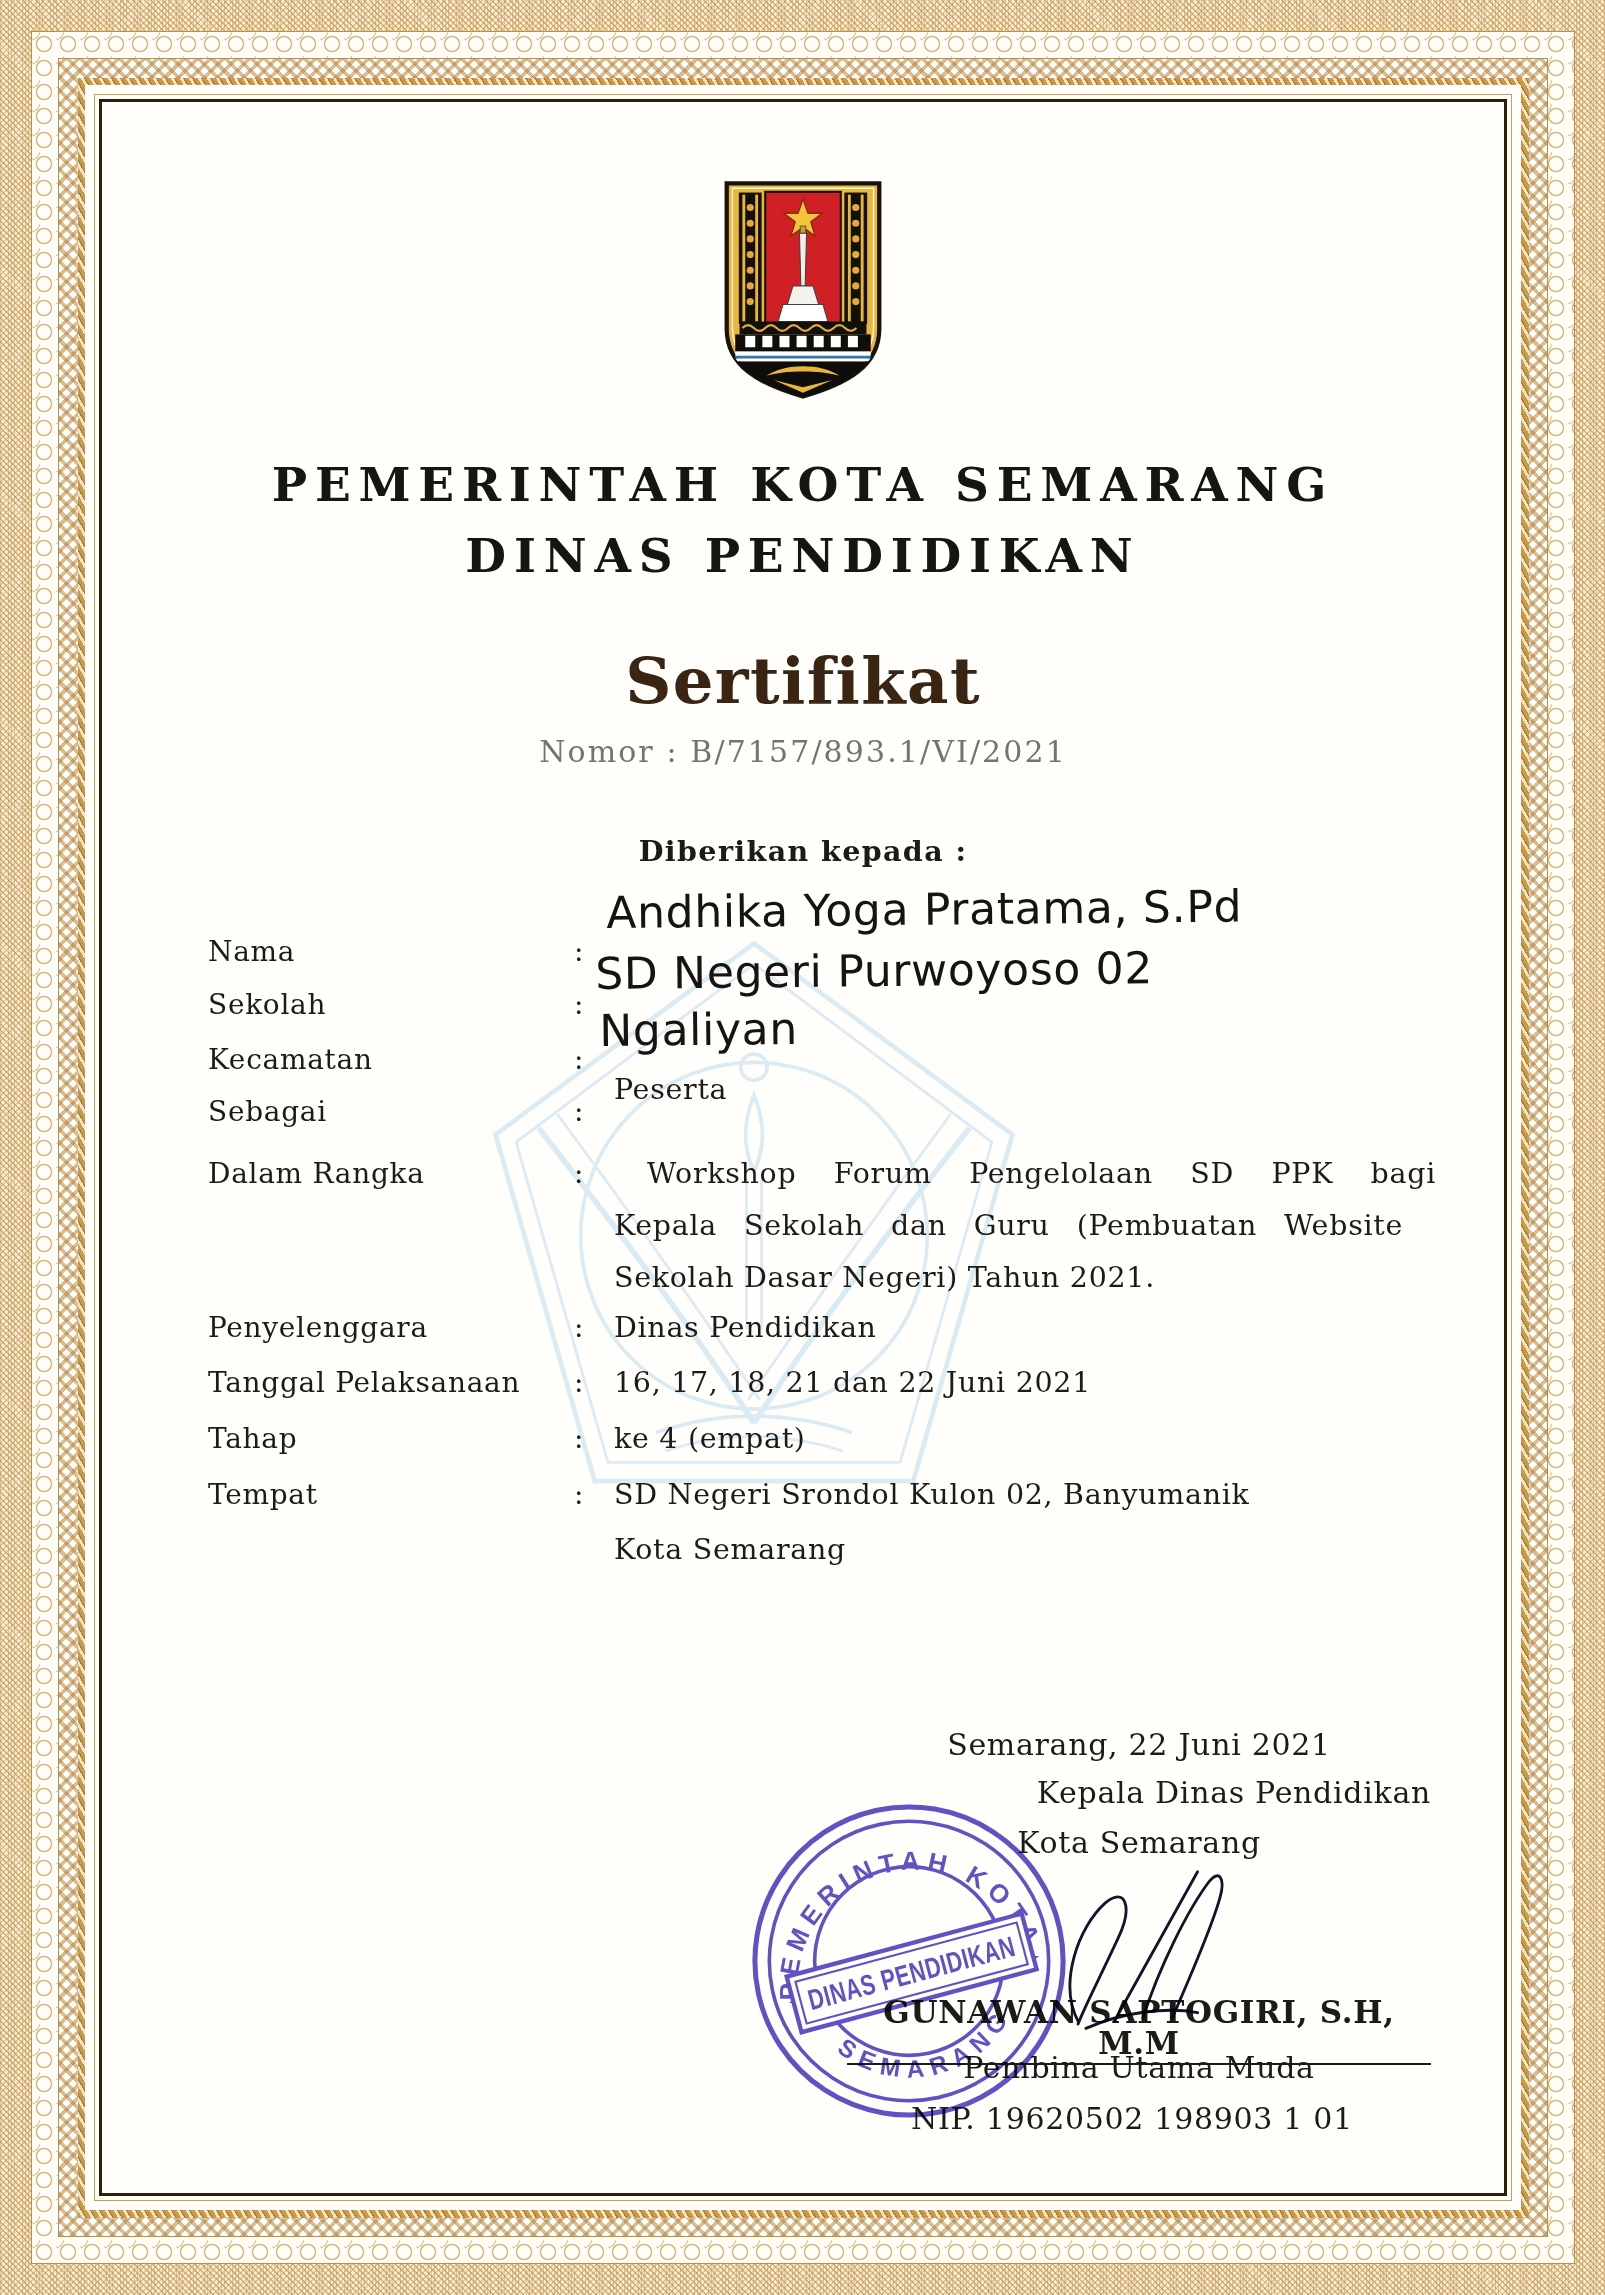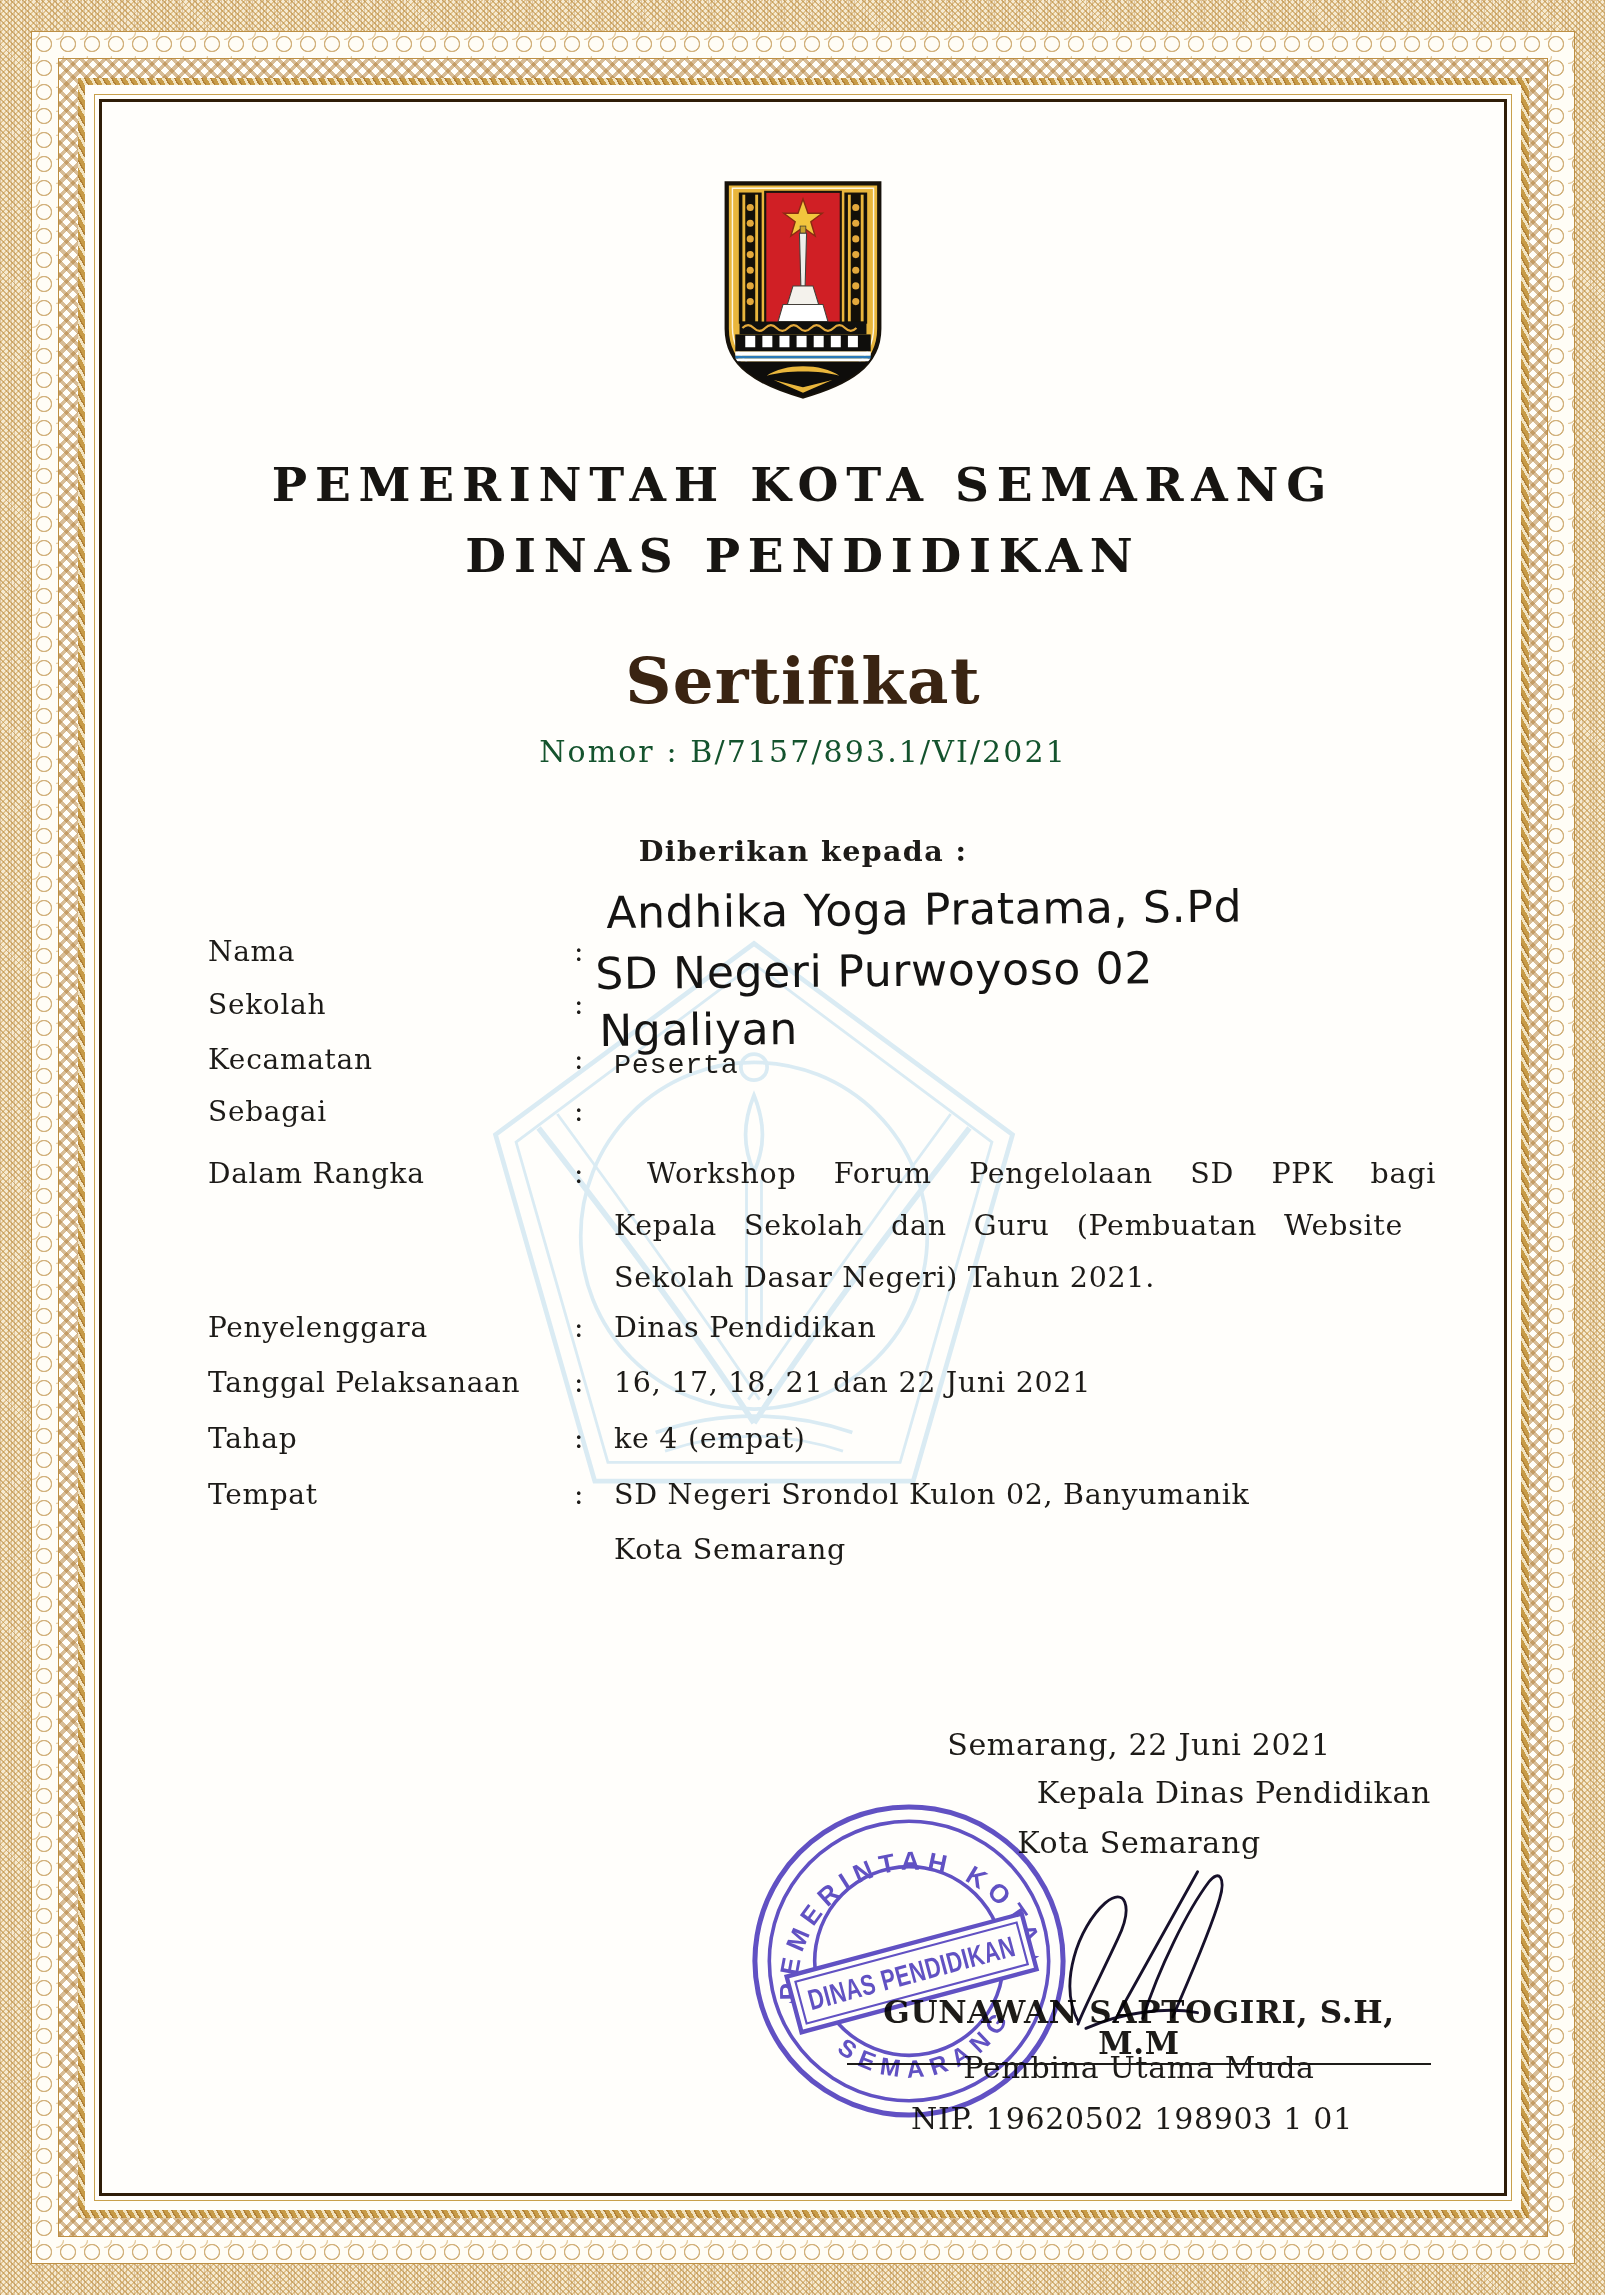--- a/index.html
+++ b/index.html
@@ -29,21 +29,21 @@
   .b6{border:1.4px solid #c8a04c;padding:4.3px;}
   .b7{border:3.6px solid #2f1d08;}
 
   
   .content{position:absolute;inset:0;}
   .abs{position:absolute;line-height:1;}
   .center{left:0;right:0;text-align:center;}
 
   .hdr{font-weight:bold;font-size:47px;letter-spacing:7.8px;color:#171512;}
   .cert-title{font-weight:bold;font-size:64px;letter-spacing:1.4px;color:#3a2412;}
-  .nomor{font-size:30px;letter-spacing:2.1px;color:#14532d;}
+  .nomor{font-size:30px;letter-spacing:2.1px;color:#737373;}
   .given{font-size:28.5px;letter-spacing:1.4px;}
 
   .lbl{font-size:28px;letter-spacing:0.7px;}
   .col{font-size:28px;}
   .val{font-size:28.5px;letter-spacing:0.7px;}
   .valblock{width:789px;}
   .jline{text-align:justify;text-align-last:justify;}
   .hand{font-family:"DejaVu Sans", sans-serif;font-size:44px;letter-spacing:0.7px;
         color:#151413;transform:rotate(-0.6deg);transform-origin:left top;white-space:nowrap;}
 
@@ -166,21 +166,21 @@
     <div class="abs lbl" style="left:208px;top:991px;">Sekolah</div>
     <div class="abs col" style="left:574px;top:991px;">:</div>
     <div class="abs hand" style="left:595px;top:952px;">SD Negeri Purwoyoso 02</div>
 
     <div class="abs lbl" style="left:208px;top:1046px;">Kecamatan</div>
     <div class="abs col" style="left:574px;top:1046px;">:</div>
     <div class="abs hand" style="left:599px;top:1009px;">Ngaliyan</div>
 
     <div class="abs lbl" style="left:208px;top:1098px;">Sebagai</div>
     <div class="abs col" style="left:574px;top:1098px;">:</div>
-    <div class="abs val" style="left:614px;top:1052px;font-family:Liberation Mono, monospace;">Peserta</div>
+    <div class="abs val" style="left:614px;top:1076px;">Peserta</div>
 
     <div class="abs lbl" style="left:208px;top:1160px;">Dalam Rangka</div>
     <div class="abs col" style="left:574px;top:1160px;">:</div>
     <div class="abs val valblock jline" style="left:634px;top:1160px;margin-left:13px;">Workshop Forum Pengelolaan SD PPK bagi</div>
     <div class="abs val valblock jline" style="left:614px;top:1212px;">Kepala Sekolah dan Guru (Pembuatan Website</div>
     <div class="abs val" style="left:614px;top:1264px;">Sekolah Dasar Negeri) Tahun 2021.</div>
 
     <div class="abs lbl" style="left:208px;top:1314px;">Penyelenggara</div>
     <div class="abs col" style="left:574px;top:1314px;">:</div>
     <div class="abs val" style="left:614px;top:1314px;">Dinas Pendidikan</div>

